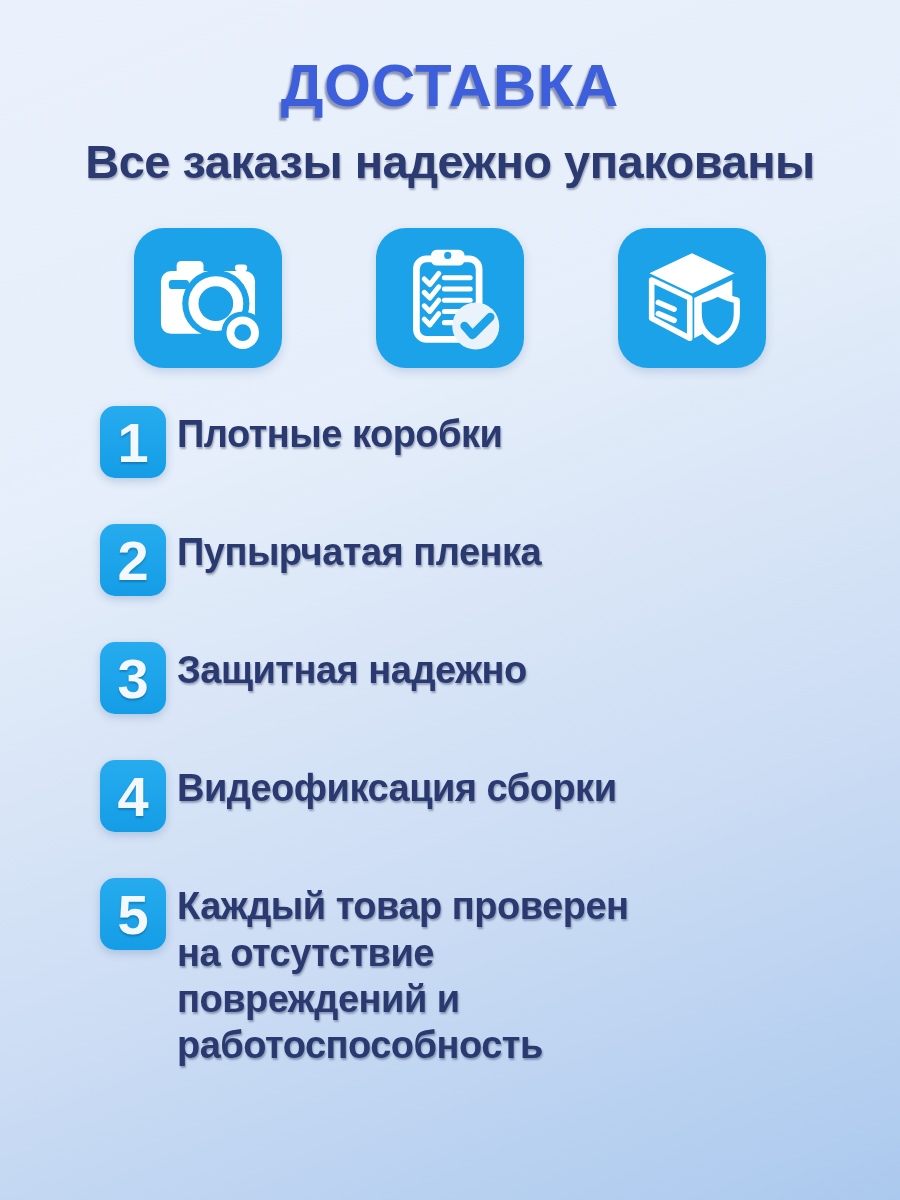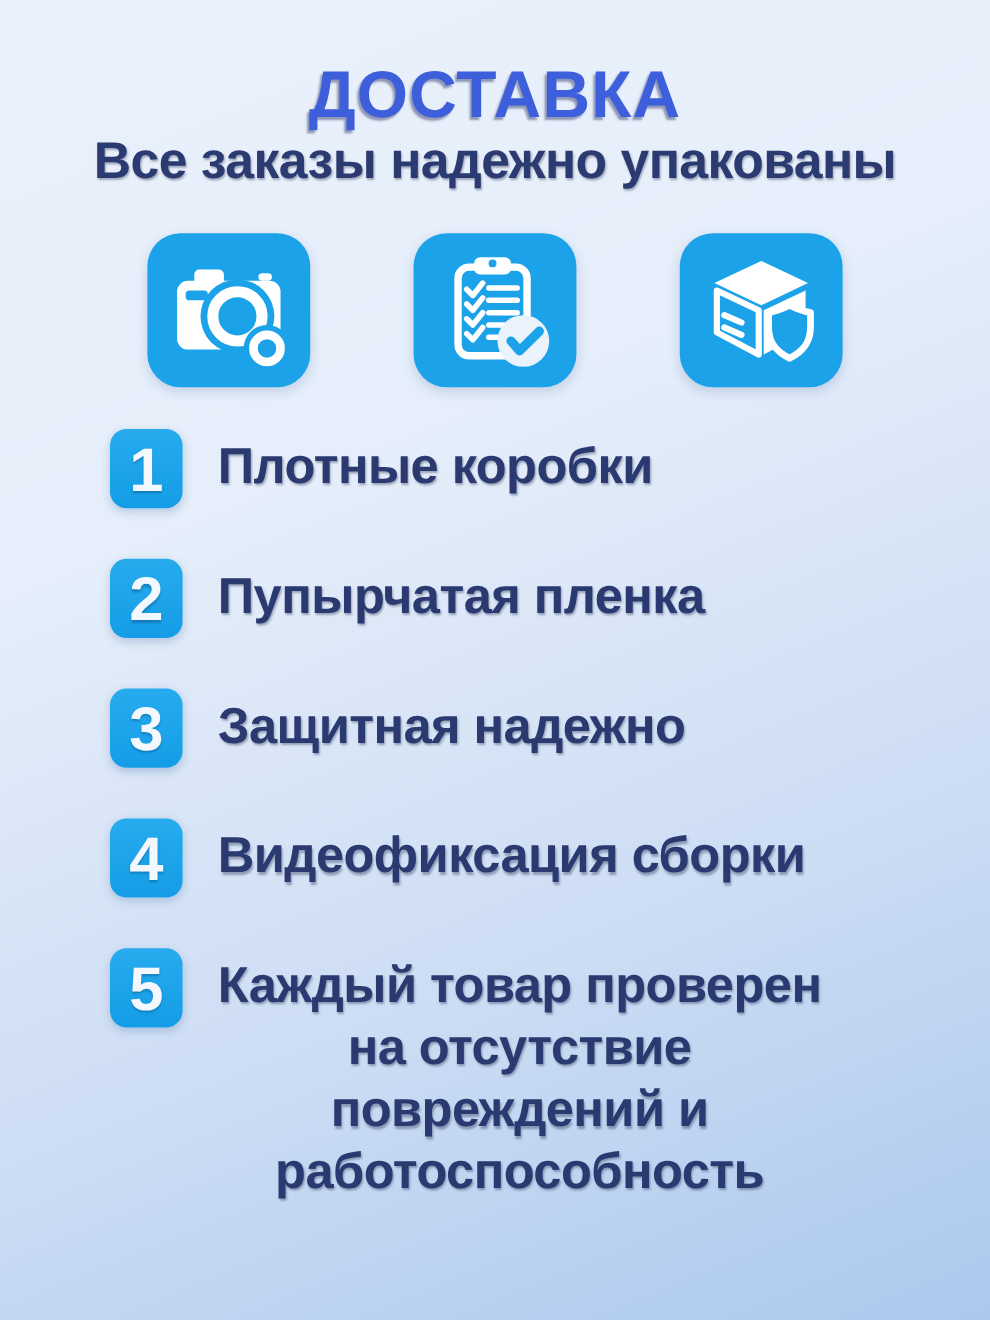--- a/index.html
+++ b/index.html
@@ -12,21 +12,21 @@
     padding-top:54px;
   }
   .title{
     margin:0;text-align:center;
     font-size:60px;font-weight:800;letter-spacing:1px;
     color:#3d5fdc;
     text-shadow:-2px 3px 2px rgba(27,38,92,0.45), 0 1px 0 rgba(255,255,255,0.35);
     line-height:1.05;
   }
   .subtitle{
-    margin:4px 0 0 0;text-align:center;
+    margin:20px 0 0 0;text-align:center;
     font-size:47px;font-weight:700;letter-spacing:-0.5px;
     color:#2b3b72;
     text-shadow:1px 2px 2px rgba(18,26,64,0.35);
     line-height:1.05;
   }
   .icons-row{
     margin-top:42px;
     display:flex;justify-content:center;gap:94px;
   }
   .icon-tile{
@@ -47,28 +47,27 @@
     flex:0 0 auto;
     width:66px;height:72px;border-radius:15px;
     background:linear-gradient(180deg,#26abee 0%,#149de6 100%);
     color:#f2f8fe;
     font-size:56px;font-weight:700;
     display:flex;align-items:center;justify-content:center;
     text-shadow:0 2px 2px rgba(10,60,110,0.35);
     box-shadow:0 3px 8px rgba(40,90,150,0.25);
   }
   .label{
-    margin-left:32px;
+    margin-left:11px;
     padding-top:5px;
-    font-size:46px;font-weight:700;letter-spacing:-0.5px;
+    font-size:38px;font-weight:700;letter-spacing:-0.5px;
     line-height:1.22;
     color:#2a3a70;
     text-shadow:1px 2px 2px rgba(18,26,64,0.35);
     white-space:pre-line;
-    text-align:center;
   }
 </style>
 </head>
 <body>
 
 <div class="page">
 
   <h1 class="title">ДОСТАВКА</h1>
   <h2 class="subtitle">Все заказы надежно упакованы</h2>
 

